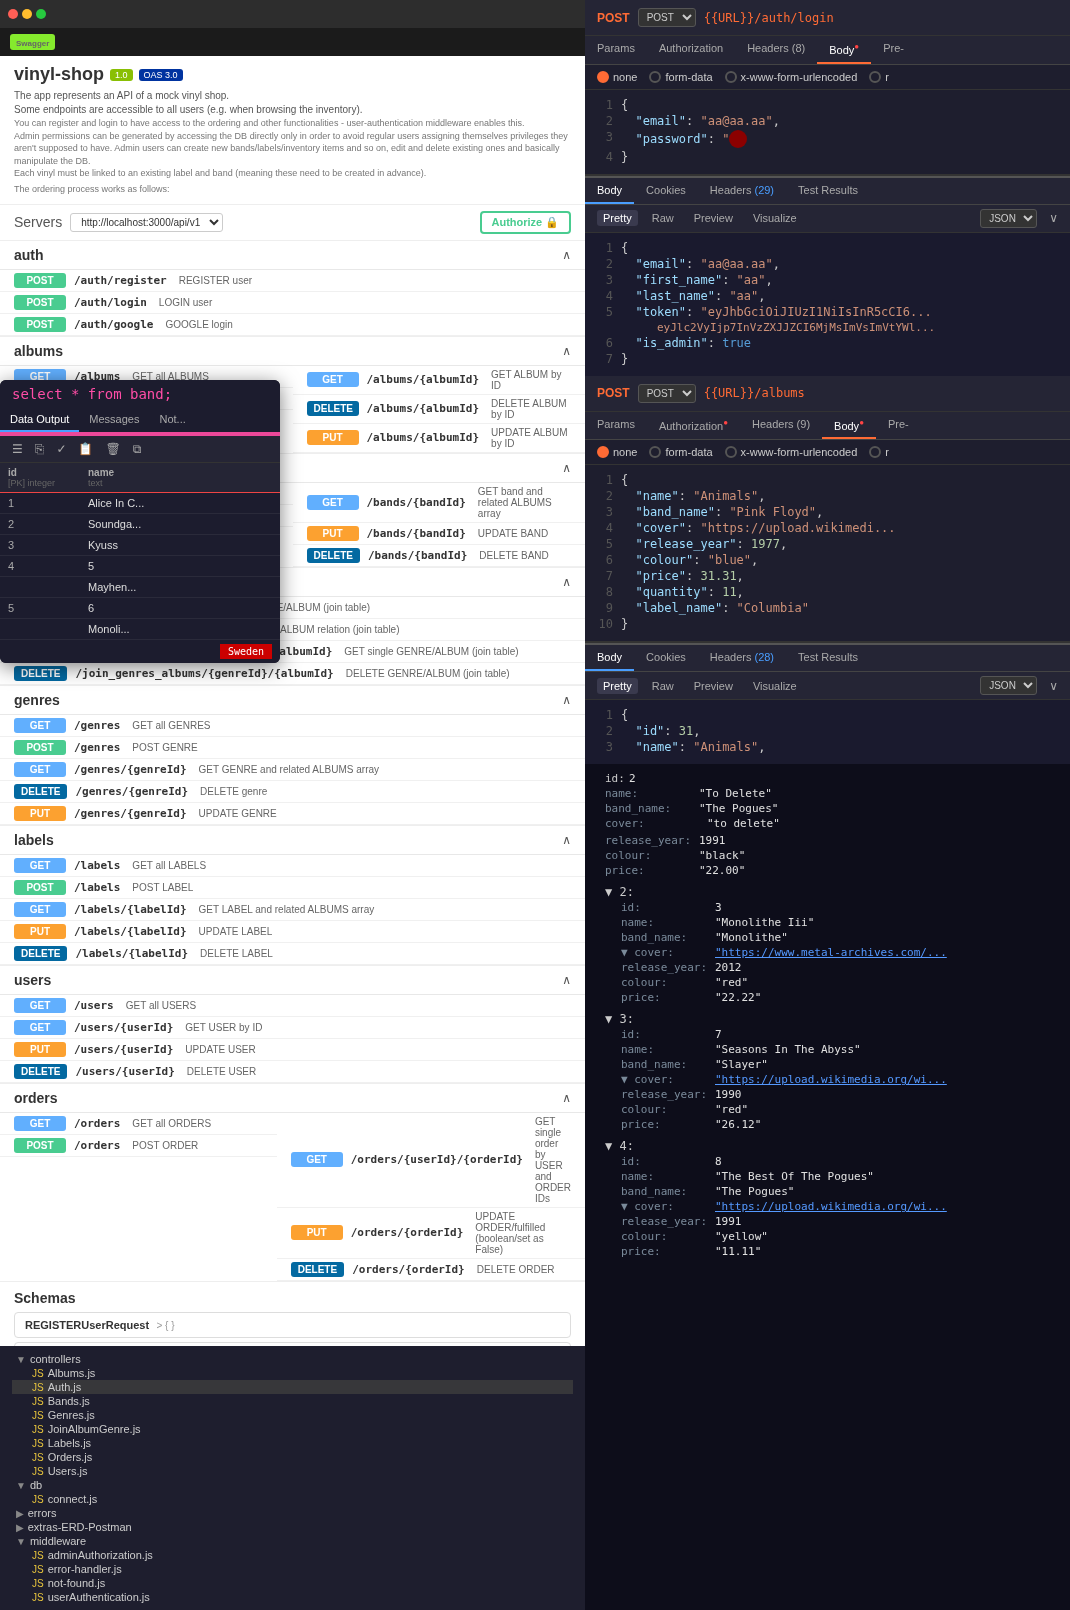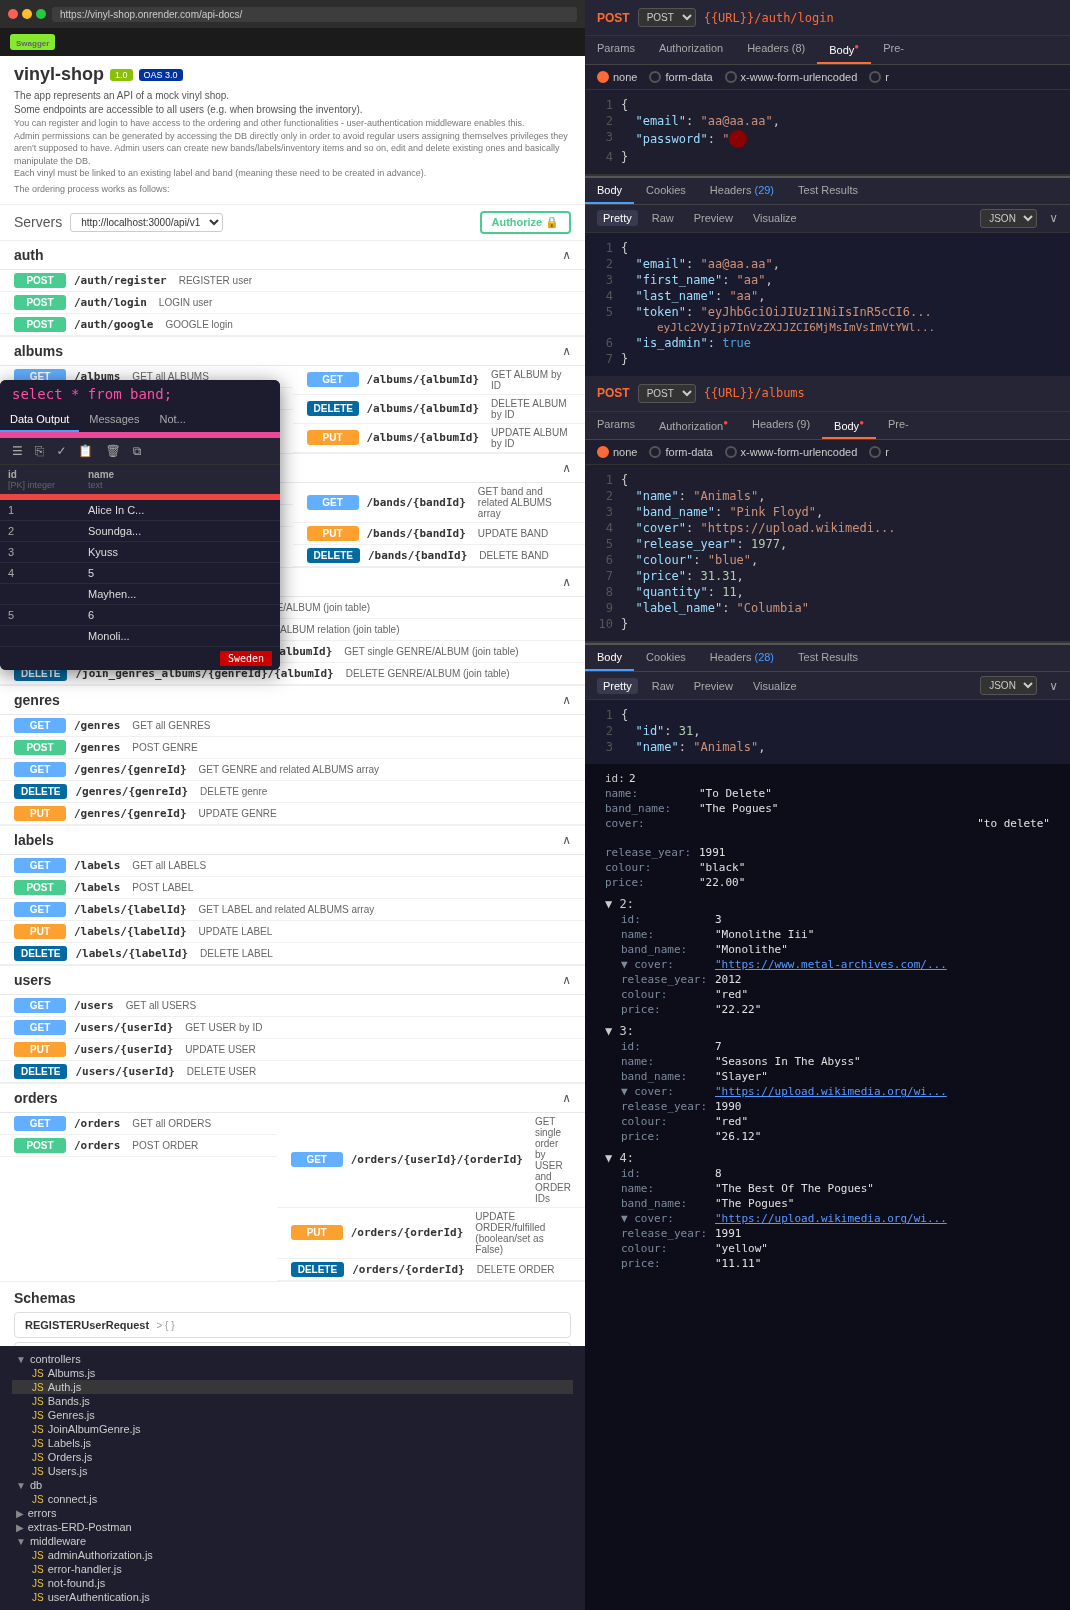--- a/index.html
+++ b/index.html
@@ -188,21 +188,21 @@
     }
     .qh-query {
       padding: 6px 12px;
       font-family: monospace;
       font-size: 14px;
       color: #ff4da6;
       background: #1c1c2e;
     }
     .qh-tabs {
       display: flex;
-      border-bottom: 6px solid #ec4899;
+      border-bottom: 4px solid #ec4899;
     }
     .qh-tab {
       padding: 5px 10px;
       font-size: 11px;
       color: #aaa;
       cursor: pointer;
       border-bottom: 2px solid transparent;
     }
     .qh-tab.active { color: #fff; border-bottom: 2px solid #4a9eff; }
     .qh-toolbar {
@@ -218,21 +218,21 @@
       border: none;
       color: #aaa;
       font-size: 12px;
       cursor: pointer;
       padding: 2px 4px;
     }
     .qh-columns {
       display: grid;
       grid-template-columns: 80px 1fr;
       background: #252535;
-      border-bottom: 6px solid #ef4444;
+      border-bottom: 1px solid #ef4444;
       padding: 4px 8px;
     }
     .qh-col-header { font-size: 10px; color: #aaa; font-weight: bold; }
     .qh-col-sub { font-size: 9px; color: #666; }
     .qh-data-row {
       display: grid;
       grid-template-columns: 80px 1fr;
       padding: 2px 8px;
       border-bottom: 1px solid #2a2a3a;
     }
@@ -416,21 +416,20 @@
 <body>
 
 <div class="left-panel">
 
   <div class="browser-bar">
     <div class="browser-dots">
       <div class="browser-dot dot-red"></div>
       <div class="browser-dot dot-yellow"></div>
       <div class="browser-dot dot-green"></div>
     </div>
-    <div class="browser-url">https://vinyl-shop.onrender.com/api-docs/</div>
   </div>
 
   <div class="swagger-header">
     <div class="swagger-logo">
       <span>Swagger</span>
     </div>
   </div>
 
   <div class="app-title-area">
     <div class="app-title-row">
@@ -1097,21 +1096,21 @@
       <span style="color:#e0e0e0;font-size:11px;font-family:monospace;">2</span>
     </div>
     <div style="display:flex;align-items:center;gap:4px;margin-bottom:2px;">
       <span style="color:#7a8a9a;font-size:11px;font-family:monospace;min-width:90px;">name:</span>
       <span style="color:#e0e0e0;font-size:11px;font-family:monospace;">"To Delete"</span>
     </div>
     <div style="display:flex;align-items:center;gap:4px;margin-bottom:2px;">
       <span style="color:#7a8a9a;font-size:11px;font-family:monospace;min-width:90px;">band_name:</span>
       <span style="color:#e0e0e0;font-size:11px;font-family:monospace;">"The Pogues"</span>
     </div>
-    <div style="display:flex;align-items:center;gap:4px;margin-bottom:16px;justify-content:space-between;">
+    <div style="display:flex;align-items:center;gap:12px;margin-bottom:4px;">
       <span style="color:#7a8a9a;font-size:11px;font-family:monospace;min-width:90px;">cover:</span>
       <span style="color:#e0e0e0;font-size:11px;font-family:monospace;">"to delete"</span>
     </div>
     <div style="display:flex;align-items:center;gap:4px;margin-bottom:2px;">
       <span style="color:#7a8a9a;font-size:11px;font-family:monospace;min-width:90px;">release_year:</span>
       <span style="color:#e0e0e0;font-size:11px;font-family:monospace;">1991</span>
     </div>
     <div style="display:flex;align-items:center;gap:4px;margin-bottom:2px;">
       <span style="color:#7a8a9a;font-size:11px;font-family:monospace;min-width:90px;">colour:</span>
       <span style="color:#e0e0e0;font-size:11px;font-family:monospace;">"black"</span>

